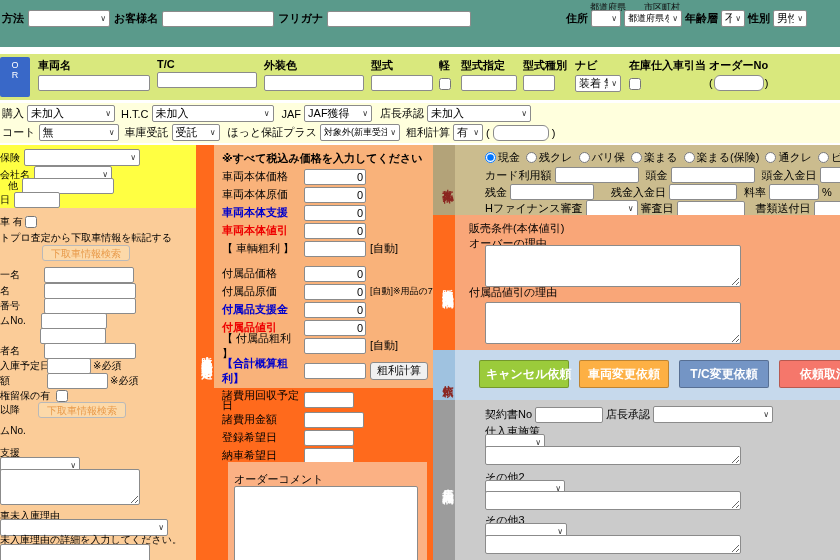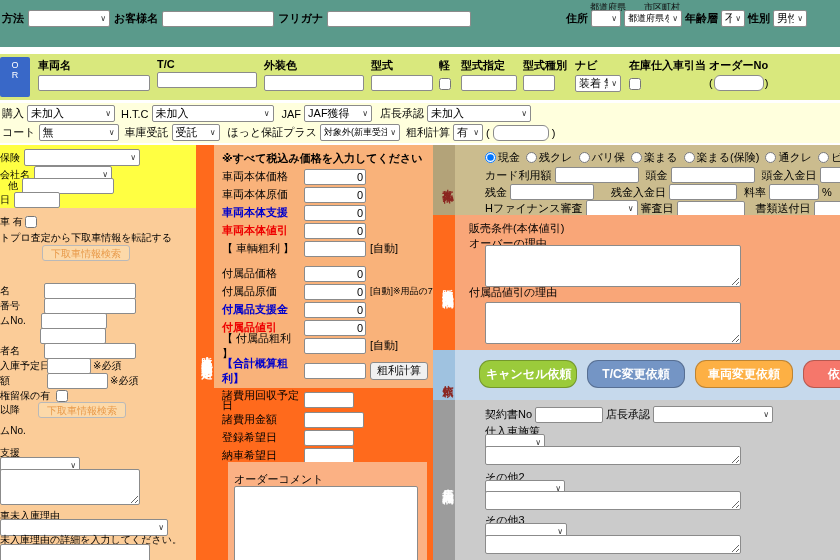--- a/index.html
+++ b/index.html
@@ -38,22 +38,22 @@
        padding:0 3px;box-sizing:border-box;white-space:nowrap;overflow:hidden;}
   .sel::after{content:"∨";font-size:8px;margin-left:3px;color:#333;flex:none;}
   .sel .selval{overflow:hidden;}
   .cb{width:12px;height:12px;margin:0;}
   .rd{width:11px;height:11px;margin:0 2px 0 0;}
   .radio-item{display:inline-flex;align-items:center;margin-right:6px;font-size:11px;}
   .dbtn{background:#fcd9a9;color:#e89a4a;border:1px solid #b9b9b9;border-radius:3px;
         font-size:10px;height:16px;line-height:13px;padding:0 8px;font-family:inherit;}
   .gbtn{background:#f0f0f0;border:1px solid #8b8b8b;border-radius:3px;font-size:11px;
         height:18px;padding:0 6px;font-family:inherit;}
-  .reqbtn{color:#fff;font-weight:bold;font-size:12px;width:98px;height:28px;
-          border:1px solid rgba(0,0,0,0.25);border-radius:11px;font-family:inherit;}
+  .reqbtn{color:#fff;font-weight:bold;font-size:12px;width:90px;height:28px;
+          border:1px solid rgba(0,0,0,0.25);border-radius:2px;font-family:inherit;}
   textarea{border:1px solid #8b8b8b;border-radius:2px;background:#fff;font-family:inherit;
            font-size:11px;resize:both;}
   .badge{position:absolute;left:0;top:3px;width:30px;height:40px;background:#3968c8;
          color:#fff;font-size:9px;line-height:10px;padding:3px 2px;box-sizing:border-box;
          border-radius:2px;text-align:center;}
   .hsmall{position:absolute;font-size:9px;color:#111;}
   .srow{display:flex;align-items:center;height:17px;margin:0 0 1px 8px;gap:4px;}
   .slbl{width:78px;flex:none;font-size:11px;}
 </style>
 </head>
@@ -217,20 +217,24 @@
       <div class="row" style="left:0;top:7px;gap:2px">
         <span class="sm">車 有</span>
         <input type="checkbox" class="cb" style="">
       </div>
       <div class="row" style="left:0;top:23px">
         <span class="sm">トプロ査定から下取車情報を転記する</span>
       </div>
       <div class="row" style="left:42px;top:37px">
         <button class="dbtn" disabled="">下取車情報検索</button>
       </div>
+      <div class="row" style="left:0;top:59px">
+        <span class="sm" style="width:40px">一名</span>
+        <input class="inp" style="width: 84px;">
+      </div>
       <div class="row" style="left:0;top:75px">
         <span class="sm" style="width:40px">名</span>
         <input class="inp" style="width: 86px;">
       </div>
       <div class="row" style="left:0;top:90px">
         <span class="sm" style="width:40px">番号</span>
         <input class="inp" style="width: 86px;">
       </div>
       <div class="row" style="left:0;top:105px">
         <span class="sm" style="width:37px">ムNo.</span>
@@ -446,22 +450,22 @@
     </div>
     <textarea style="position: absolute; left: 52px; top: 30px; width: 250px; height: 36px;"></textarea>
     <span class="lbl" style="position:absolute;left:36px;top:70px">付属品値引の理由</span>
     <textarea style="position: absolute; left: 52px; top: 87px; width: 250px; height: 36px;"></textarea>
   </div>
 
   <div id="reqsec" class="sec">
     <div class="strip" style="background:#9fc2e0;color:#8b2520">依頼</div>
     <div class="row" style="left:46px;top:10px;gap:10px">
       <button class="reqbtn" style="background-color: rgb(155, 203, 59);">キャンセル依頼</button>
+      <button class="reqbtn" style="background-color: rgb(253, 176, 68);">車両変更依頼</button>
       <button class="reqbtn" style="background-color: rgb(116, 149, 197);">T/C変更依頼</button>
-      <button class="reqbtn" style="background-color: rgb(253, 176, 68);">車両変更依頼</button>
       <button class="reqbtn" style="background-color: rgb(245, 119, 107);">依頼取消</button>
     </div>
   </div>
 
   <div id="mgrsec" class="sec">
     <div class="strip" style="background:#9c9c9c;color:#fff">店長記入欄</div>
     <div class="row" style="left:52px;top:6px;gap:3px">
       <span class="lbl">契約書No</span>
       <input class="inp" style="width: 62px;">
       <span class="lbl" style="">店長承認</span>

